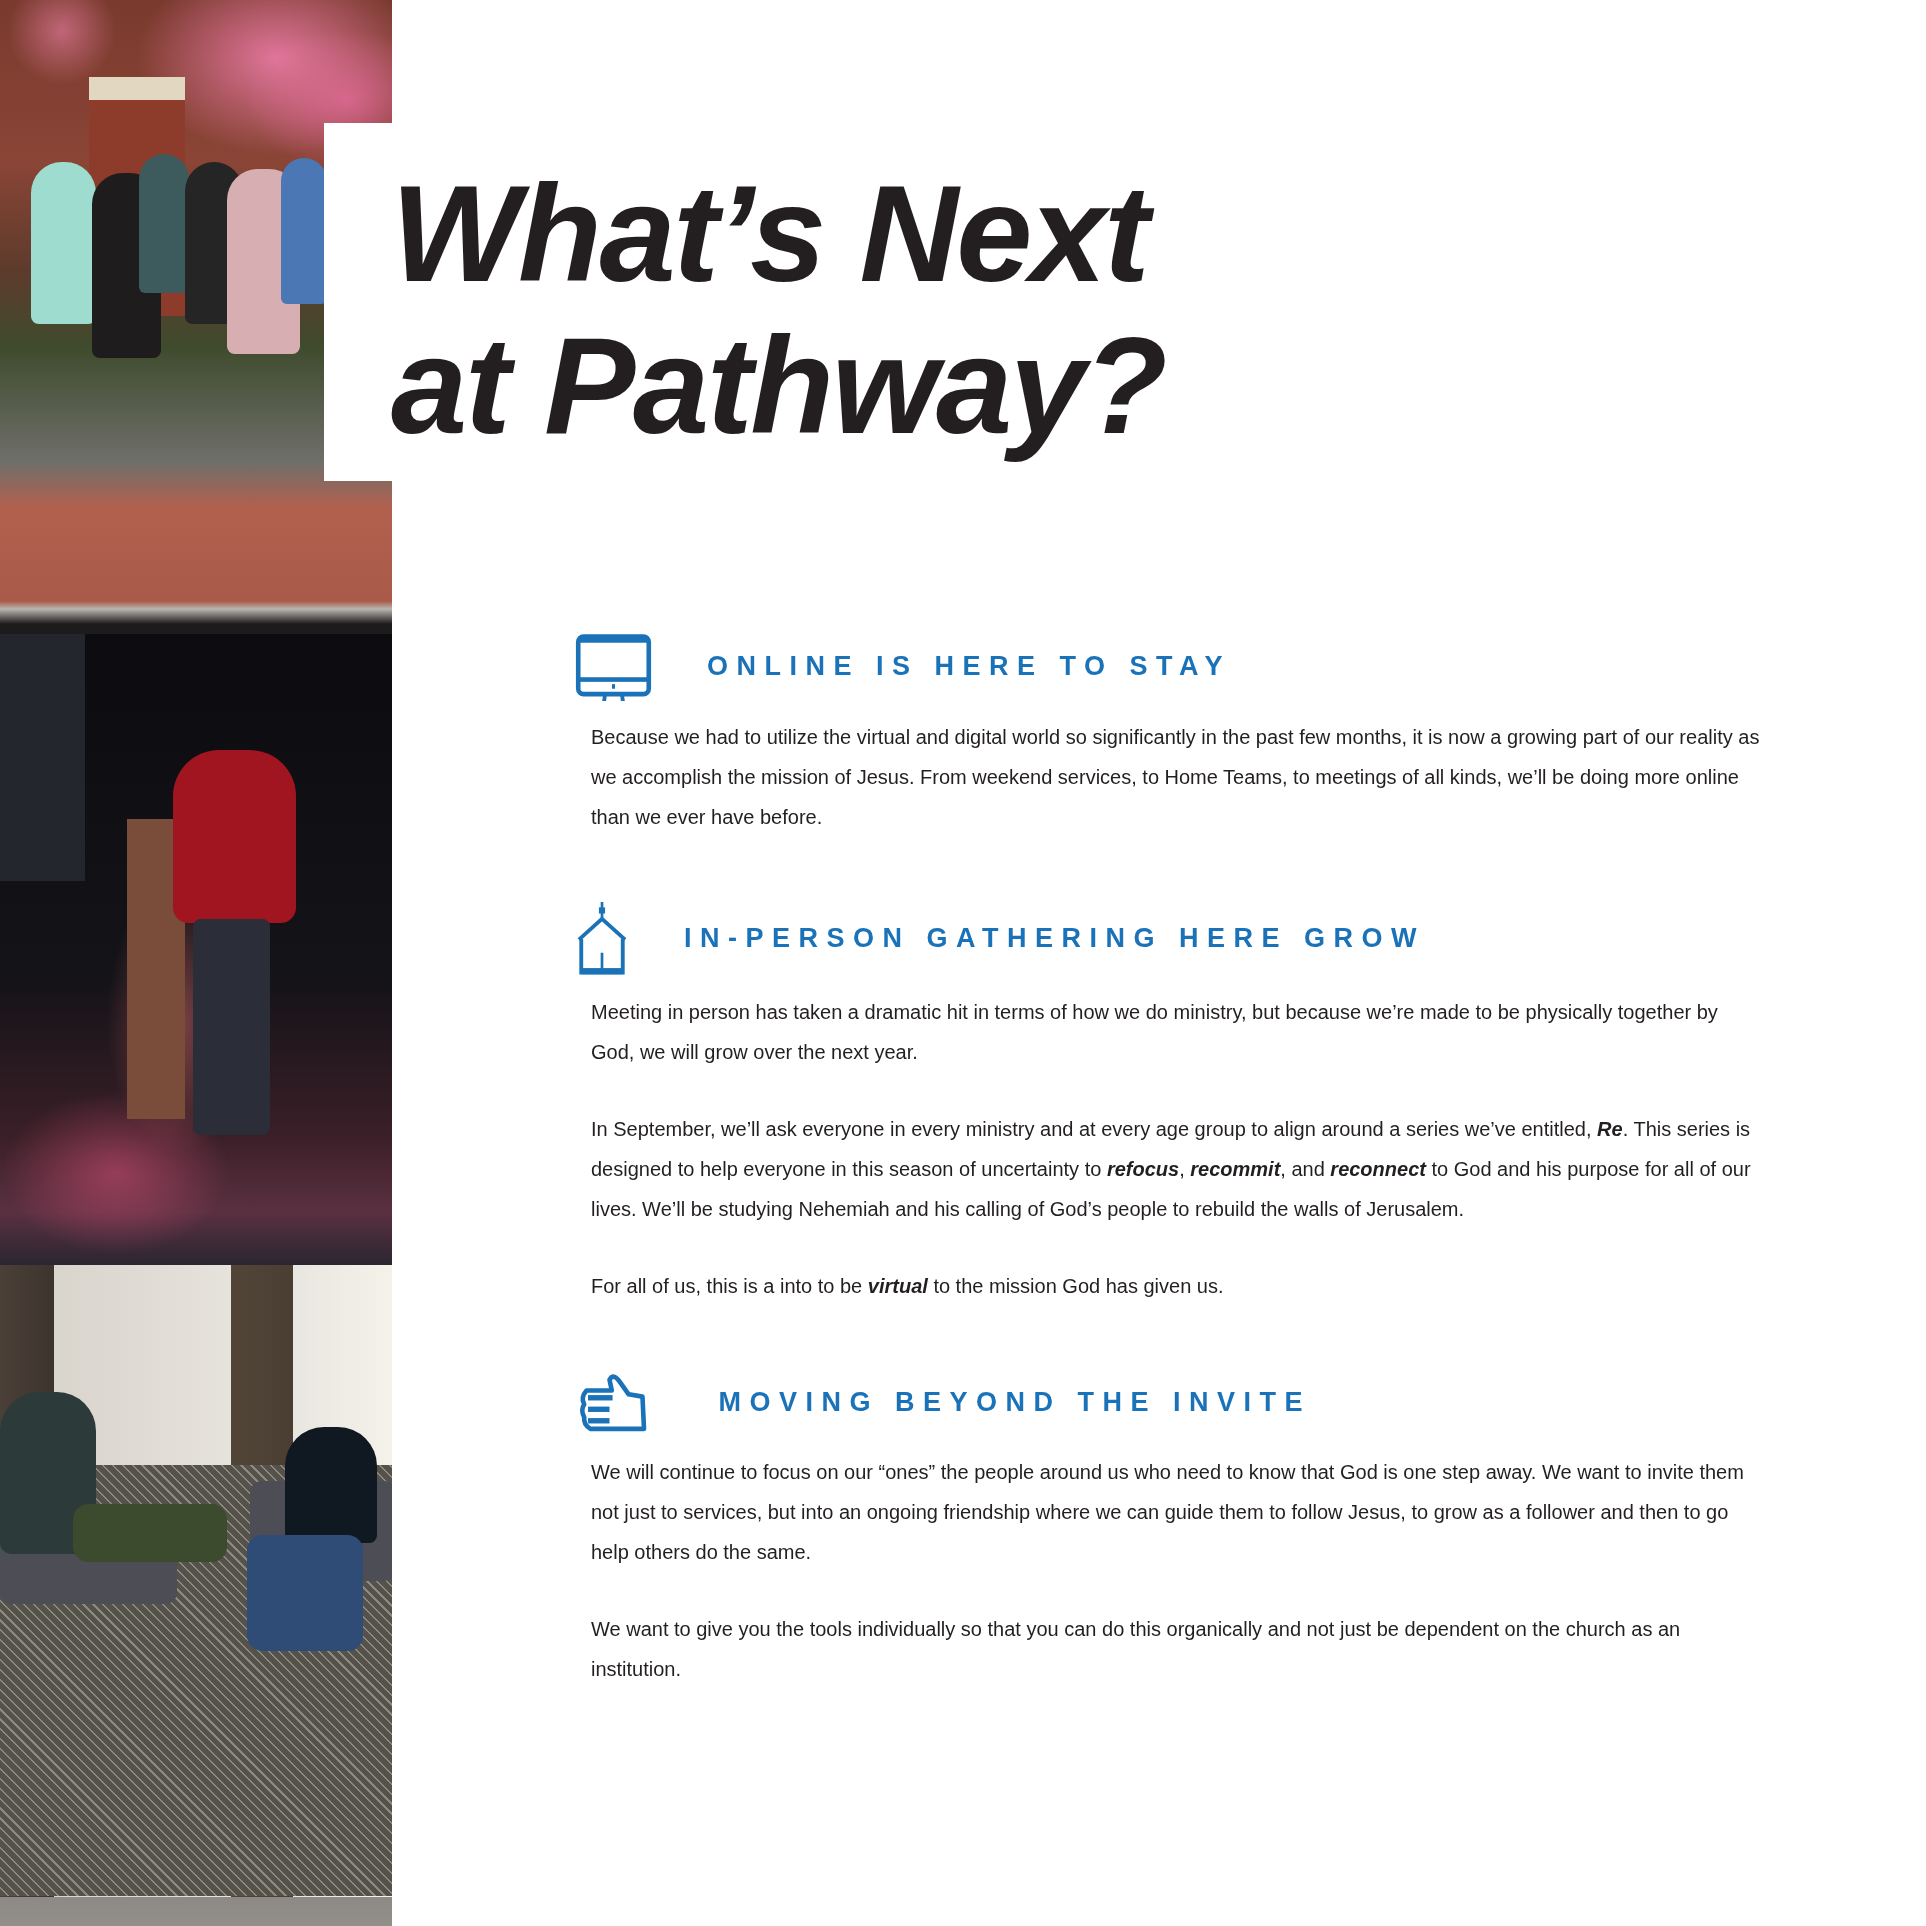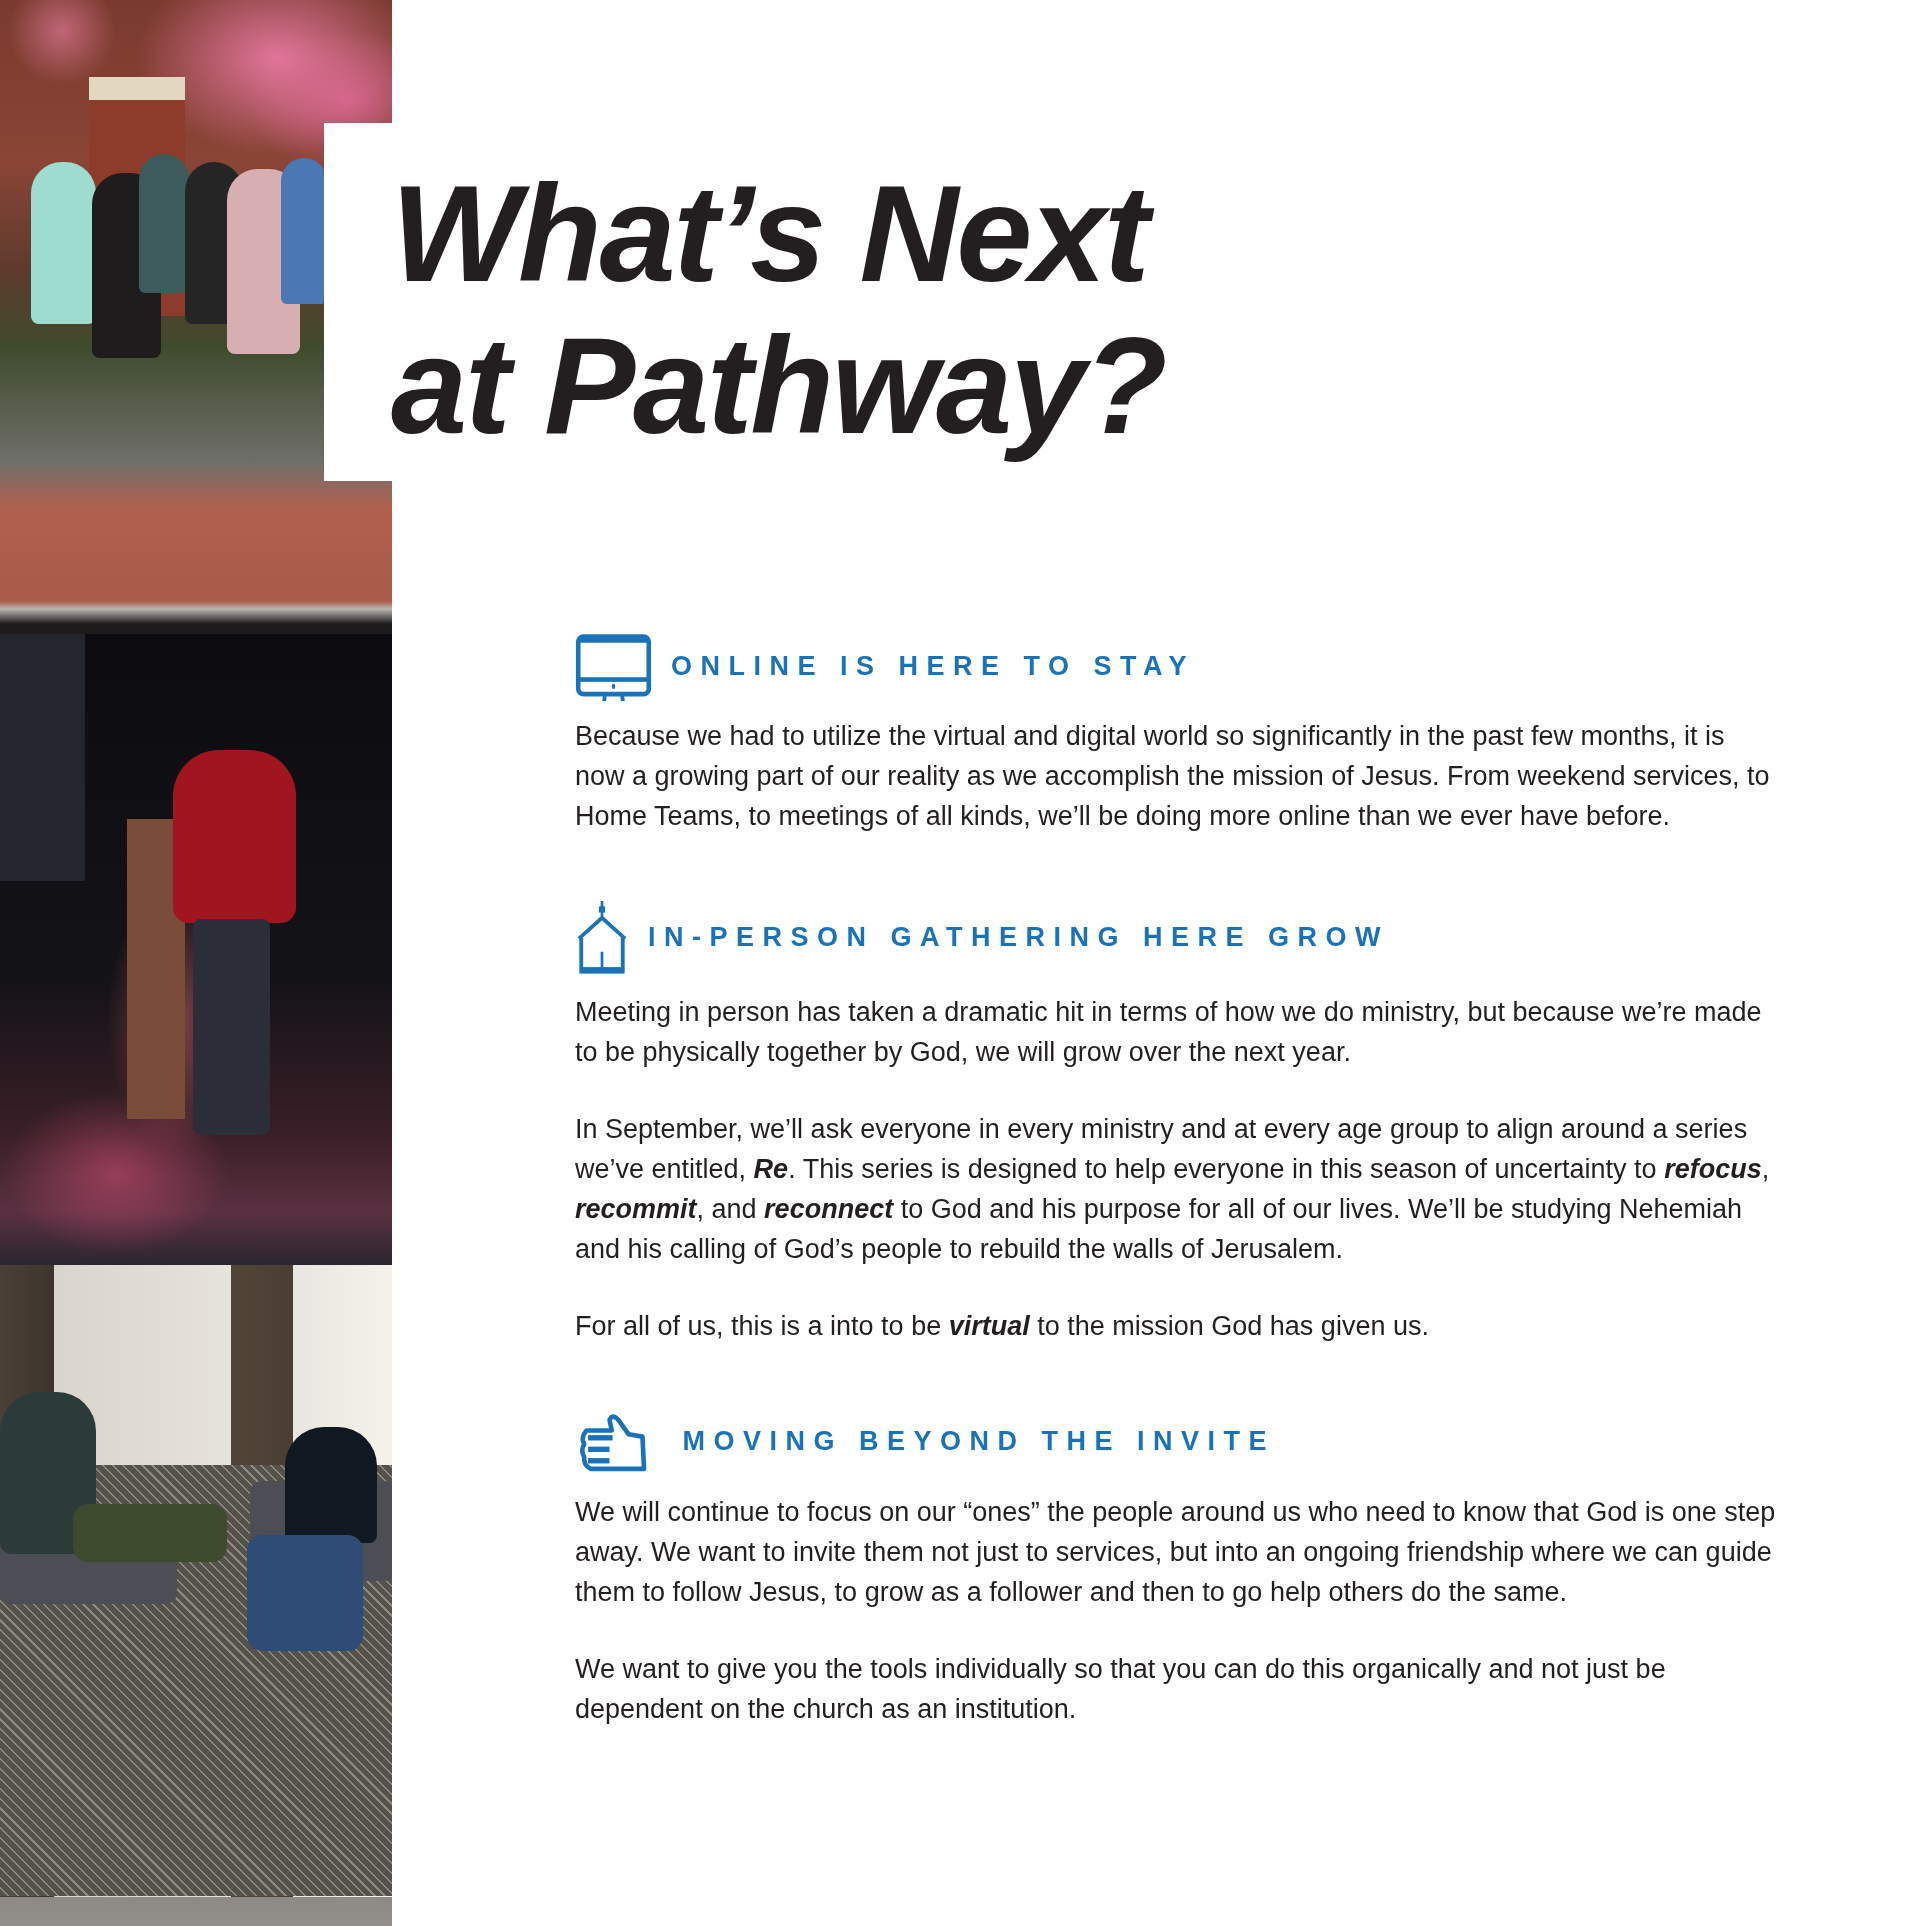--- a/index.html
+++ b/index.html
@@ -42,24 +42,24 @@
         background:linear-gradient(180deg, #8d8a85 0px, #a39f98 123px, #56504a 139px, #cfc8bc 162px, #ccc5ba 645px); }
 
   
   .title-box { position:absolute; left:324px; top:123px; width:886px; height:358px; background:#ffffff; }
   .title { position:absolute; left:391px; top:158px; font-family:"Liberation Sans", sans-serif; font-weight:bold;
            font-size:137px; line-height:152px; letter-spacing:-2.3px; color:#231f20; margin:0; }
   .title span { display:block;font-style:italic; }
 
   
   .content { position:absolute; left:575px; top:632px; width:1202px; }
-  .section-head { position:relative; display:flex; align-items:center; }
+  .section-head { position:relative; display:flex; align-items:center;gap:36px; }
   .section-head .label { color:#1a72b8; font-weight:bold; font-size:27px; letter-spacing:8.5px; white-space:nowrap; }
   .icon svg { display:block; }
-  .para { font-size:27px; line-height:40px; color:#231f20; margin:0; }
+  .para { font-size:20px; line-height:40px; color:#231f20; margin:16px; }
   .para b { font-weight:bold; font-style:italic; }
 </style>
 </head>
 <body>
 
 <div class="photo-col">
   <div class="photo p1">
     <div class="pillar"></div>
     <div class="person" style="left:31px;top:162px;width:65px;height:162px;background:#9fdcd0;"></div>
     <div class="person" style="left:92px;top:173px;width:69px;height:185px;background:#1e1c1d;"></div>

